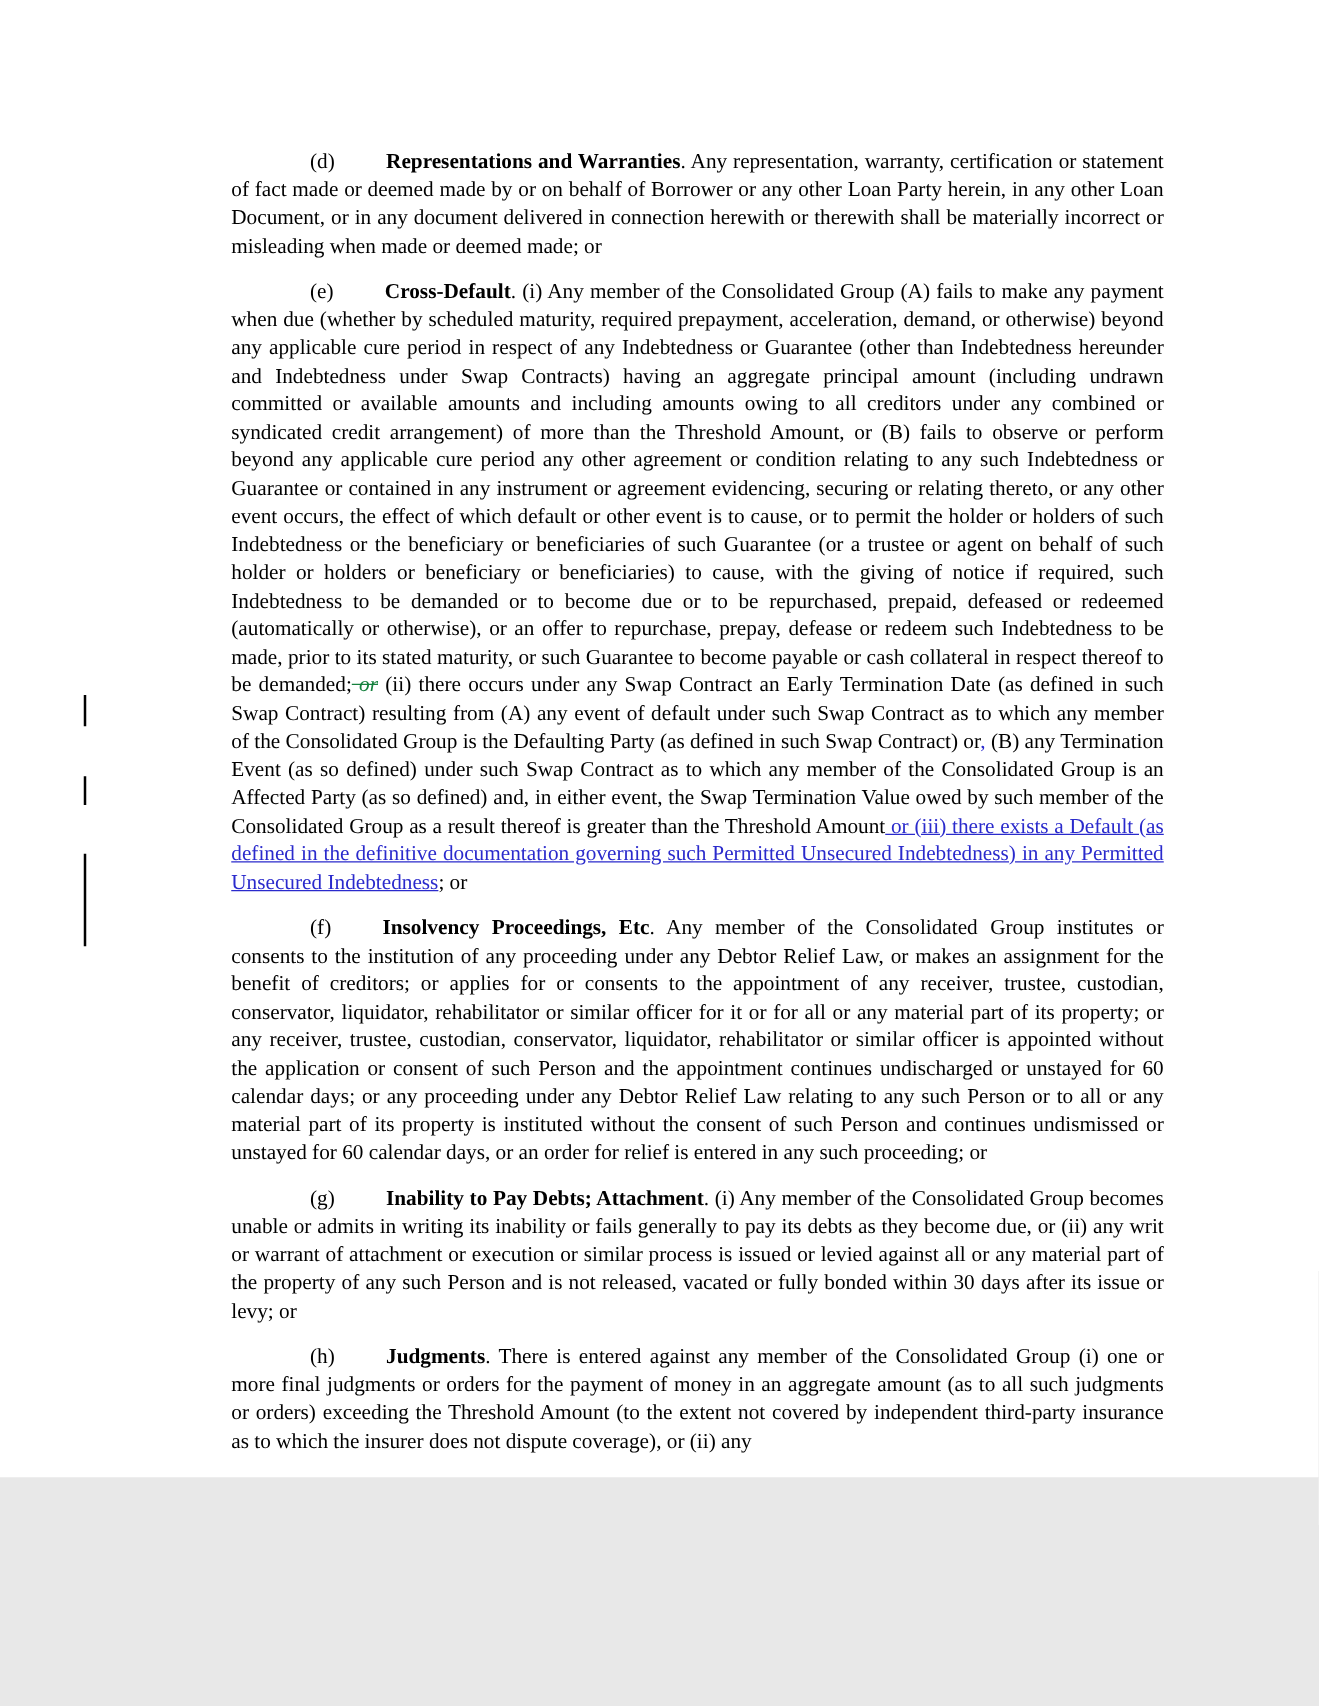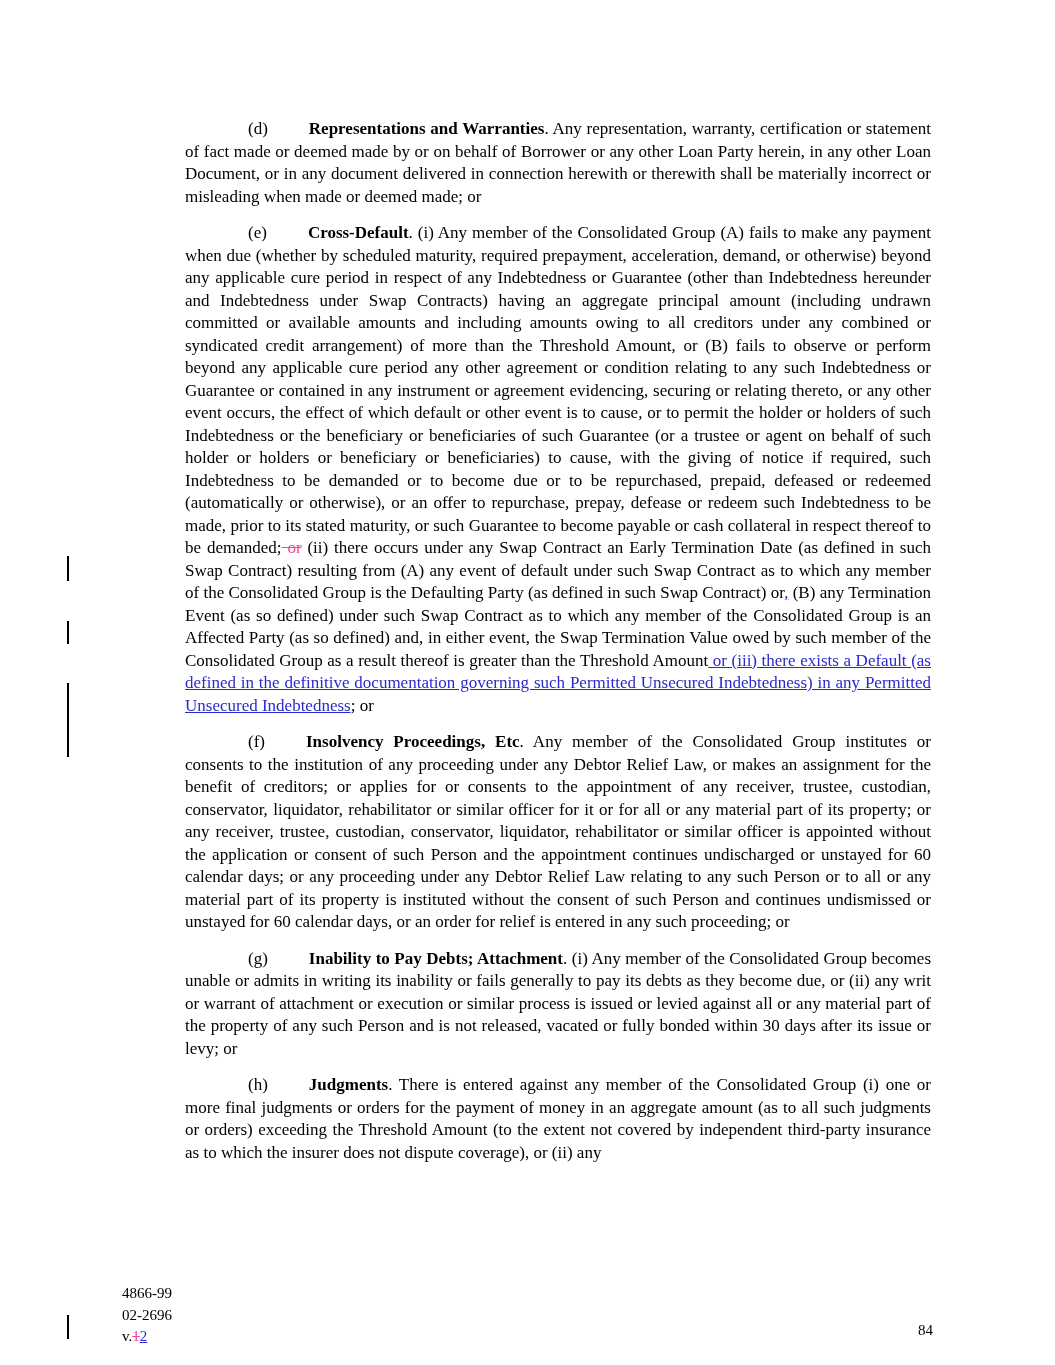--- a/index.html
+++ b/index.html
@@ -1,35 +1,35 @@
 <!DOCTYPE html>
 <html><head>
 <meta charset="utf-8">
 <style>
   html,body { margin:0; padding:0; background:#e8e8e8; }
   .page {
     position:relative;
-    width:1055px; height:1365px;
+    width:1055px; height:1182px;
     background:#ffffff;
     font-family:"Liberation Serif", serif;
     color:#000;
     overflow:hidden;
     margin:0 auto;
   }
   .doc-body {
     position:absolute;
     left:185px; top:118px; width:746px;
     font-size:17px; line-height:22.5px;
     text-align:justify;
   }
   .para { margin:0; text-indent:63px; }
   .para + .para { margin-top:14px; }
   .tab { display:inline-block; width:41px; }
   .bold { font-weight:bold; }
-  .del { color:#ec4899; text-decoration:line-through; }
+  .del { color:#15803d; text-decoration:line-through;font-style:italic; }
   .ins { color:#2a2acc; text-decoration:underline; }
   .change-bar { position:absolute; width:2px; background:#000; }
   .footer-left {
     position:absolute; left:122px; top:1283px;
     font-size:15px; line-height:21.5px; text-align:left;
   }
   .page-num {
     position:absolute; left:918px; top:1322px; font-size:15px;
   }
 </style>

